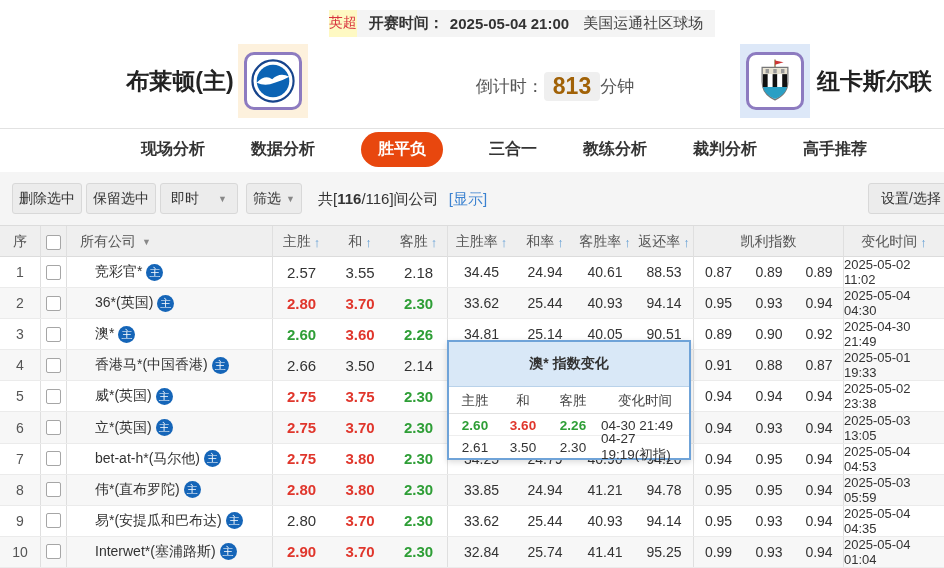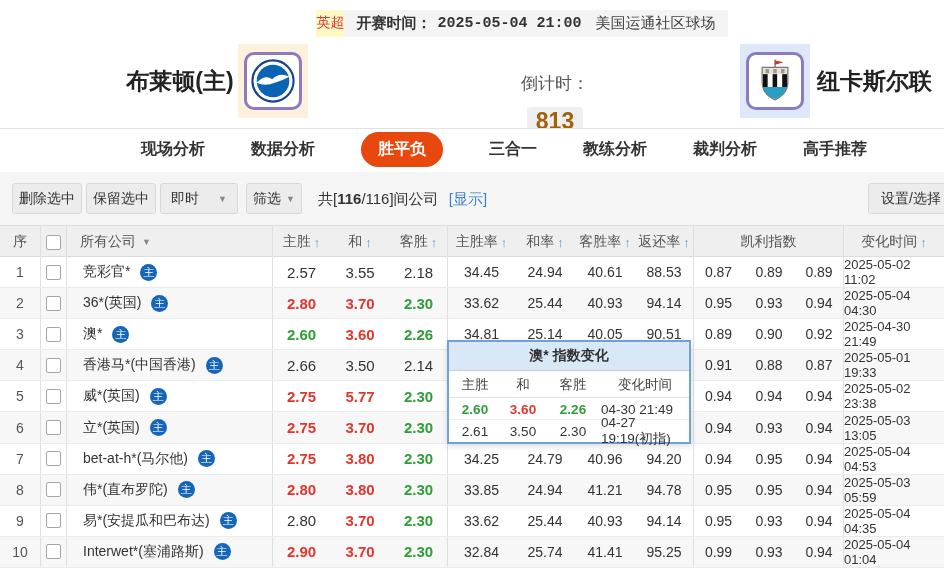--- a/index.html
+++ b/index.html
@@ -5,33 +5,33 @@
   * { margin:0; padding:0; box-sizing:border-box; }
   html,body { background:#fff; }
   body { font-family:"Liberation Sans", sans-serif; }
   .page { position:relative; width:944px; height:568px; background:#fff; overflow:hidden; font-size:14px; color:#333; }
 
   
   .topbar { position:absolute; top:10px; left:0; width:100%; display:flex; justify-content:center; }
   .match-pill { display:inline-flex; align-items:stretch; transform:translateX(50px); font-size:15px; }
   .league-badge { background:#fef9c3; color:#d8343f; padding:4px 0; font-size:14px; }
   .kick { background:#f4f4f4; color:#333; padding:4px 12px; display:inline-flex; gap:6px; align-items:center; }
-  .kick .kick-label, .kick .kick-time { font-weight:bold; color:#333;font-family:Liberation Mono, monospace; }
+  .kick .kick-label, .kick .kick-time { font-weight:bold; color:#333; }
   .kick .venue { color:#444; margin-left:8px; }
 
   
   .teams { position:absolute; top:40px; left:0; width:100%; height:88px; }
   .team-name { position:absolute; font-size:23px; font-weight:bold; color:#222; top:26px; }
   .home-name { left:115px; width:130px; text-align:center; }
   .away-name { left:812px; width:125px; text-align:center; }
   .logo-wrap { position:absolute; top:4px; width:70px; height:74px; display:flex; align-items:center; justify-content:center; }
   .home-wrap { left:238px; background:#fdf1dd; }
   .away-wrap { left:740px; background:#dde8f8; }
   .logo-box { width:58px; height:58px; background:#fff; border:3px solid #8d7bc0; border-radius:10px; display:flex; align-items:center; justify-content:center; }
-  .countdown { position:absolute; left:430px; top:32px; width:250px; display:flex; align-items:center; justify-content:center; gap:12px; font-size:17px; color:#555;flex-direction:column; }
+  .countdown { position:absolute; left:430px; top:32px; width:250px; display:flex; align-items:center; justify-content:center; gap:0; font-size:17px; color:#555; }
   .countdown .cd-value { font-size:23px; font-weight:bold; color:#a16207; background:#efefef; padding:1px 9px; border-radius:4px; }
 
   
   .tabbar { position:absolute; top:128px; left:0; width:100%; height:42px; border-top:1px solid #e2e2e2; background:#fff; display:flex; align-items:center; justify-content:center; gap:46px; padding-left:64px; }
   .tab { font-size:16px; font-weight:bold; color:#333; cursor:pointer; white-space:nowrap; }
   .tab.active { background:#e8470e; color:#fff; padding:7px 17px; border-radius:18px; font-size:16px; }
 
   
   .toolbar { position:absolute; top:170px; left:0; width:100%; height:55px; background:#fff; }
   .toolbar-strip { position:absolute; top:2px; left:0; width:100%; height:53px; background:#f5f5f5; }
@@ -52,32 +52,32 @@
   .thead { height:32px; background:#efefef; border-top:1px solid #dcdcdc; border-bottom:1px solid #dcdcdc; color:#555; font-size:14px; }
   .th { display:flex; align-items:center; justify-content:center; gap:3px; height:32px; }
   .bl { border-left:1px solid #dfdfdf; }
   .arrow-up { color:#5d9bd3; font-weight:bold; font-size:13px; }
   .th-company { justify-content:flex-start; padding-left:13px; gap:6px; }
   .kelly-head { grid-column:span 3; }
   .tr { height:31.1px; border-bottom:1px solid #ebebeb; font-size:14px; color:#333; }
   .tr.alt { background:#f7f7f7; }
   .td { display:flex; align-items:center; justify-content:center; height:100%; }
   .td-seq { color:#555; }
-  .td-company { justify-content:flex-start; padding-left:16px; gap:10px; }
+  .td-company { justify-content:flex-start; padding-left:28px; gap:4px; }
   .checkbox { width:15px; height:15px; background:#fff; border:1px solid #a6a6a6; border-radius:2px; cursor:pointer; display:inline-block; }
   .badge { width:17px; height:17px; border-radius:50%; background:#1565b8; color:#fff; font-size:11px; display:inline-flex; align-items:center; justify-content:center; flex:0 0 auto; }
   .odds { font-size:15px; cursor:pointer; }
   .c-r { color:#e0362c; font-weight:bold; }
   .c-g { color:#2e9e36; font-weight:bold; }
   .c-k { color:#333; }
   .td-time { font-size:13px; }
 
   
   .popup { position:absolute; left:447px; top:340px; width:244px; background:#fff; border:2px solid #6fa3d8; box-shadow:0 2px 6px rgba(0,0,0,.15); z-index:20; }
-  .popup-title { height:29px; background:#d9e8f7; border-bottom:1px solid #b9d2ea; display:flex; align-items:center; justify-content:center; font-weight:bold; font-size:14px; color:#333; }
+  .popup-title { height:45px; background:#d9e8f7; border-bottom:1px solid #b9d2ea; display:flex; align-items:center; justify-content:center; font-weight:bold; font-size:14px; color:#333; }
   .pgrid { display:grid; grid-template-columns:52px 44px 56px 88px; }
   .popup-head { height:27px; border-bottom:1px solid #e2e2e2; color:#444; font-size:13.5px; }
   .popup-head .pc { display:flex; align-items:center; justify-content:center; height:27px; }
   .prow { height:22px; border-bottom:1px solid #eee; font-size:13.5px; }
   .prow:last-child { border-bottom:none; }
   .prow .pc { display:flex; align-items:center; justify-content:center; height:22px; }
   .prow .pc-time { justify-content:flex-start; }
 </style>
 </head>
 <body>
@@ -299,21 +299,21 @@
         <div class="grid tr">
           <div class="td td-seq">5</div>
           <div class="td bl">
             <span class="checkbox"></span>
           </div>
           <div class="td bl td-company">
             <span>威*(英国)</span>
             <span class="badge">主</span>
           </div>
           <div class="td odds c-r bl">2.75</div>
-          <div class="td odds c-r">5.77</div>
+          <div class="td odds c-r">3.75</div>
           <div class="td odds c-g">2.30</div>
           <div class="td bl"></div>
           <div class="td"></div>
           <div class="td"></div>
           <div class="td"></div>
           <div class="td bl">0.94</div>
           <div class="td">0.94</div>
           <div class="td">0.94</div>
           <div class="td bl td-time">2025-05-02 23:38</div>
         </div>

